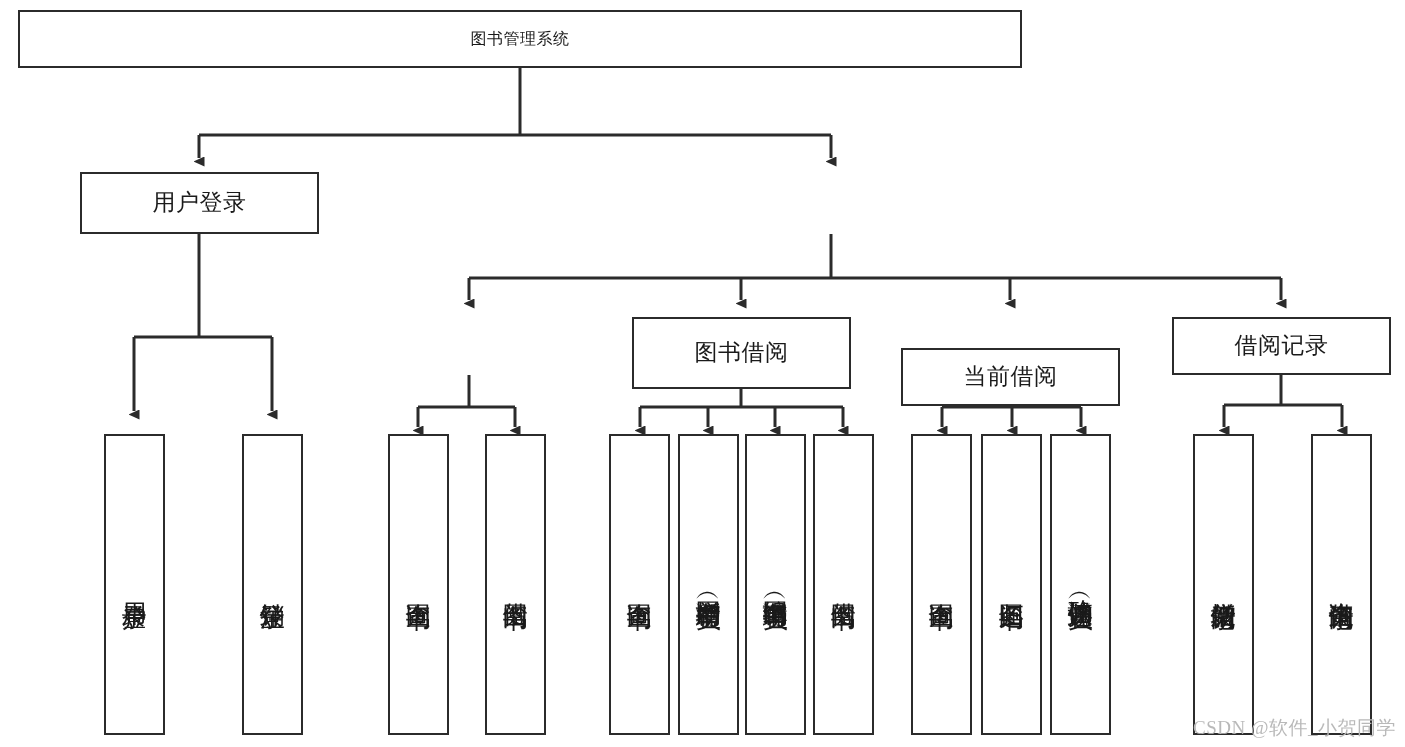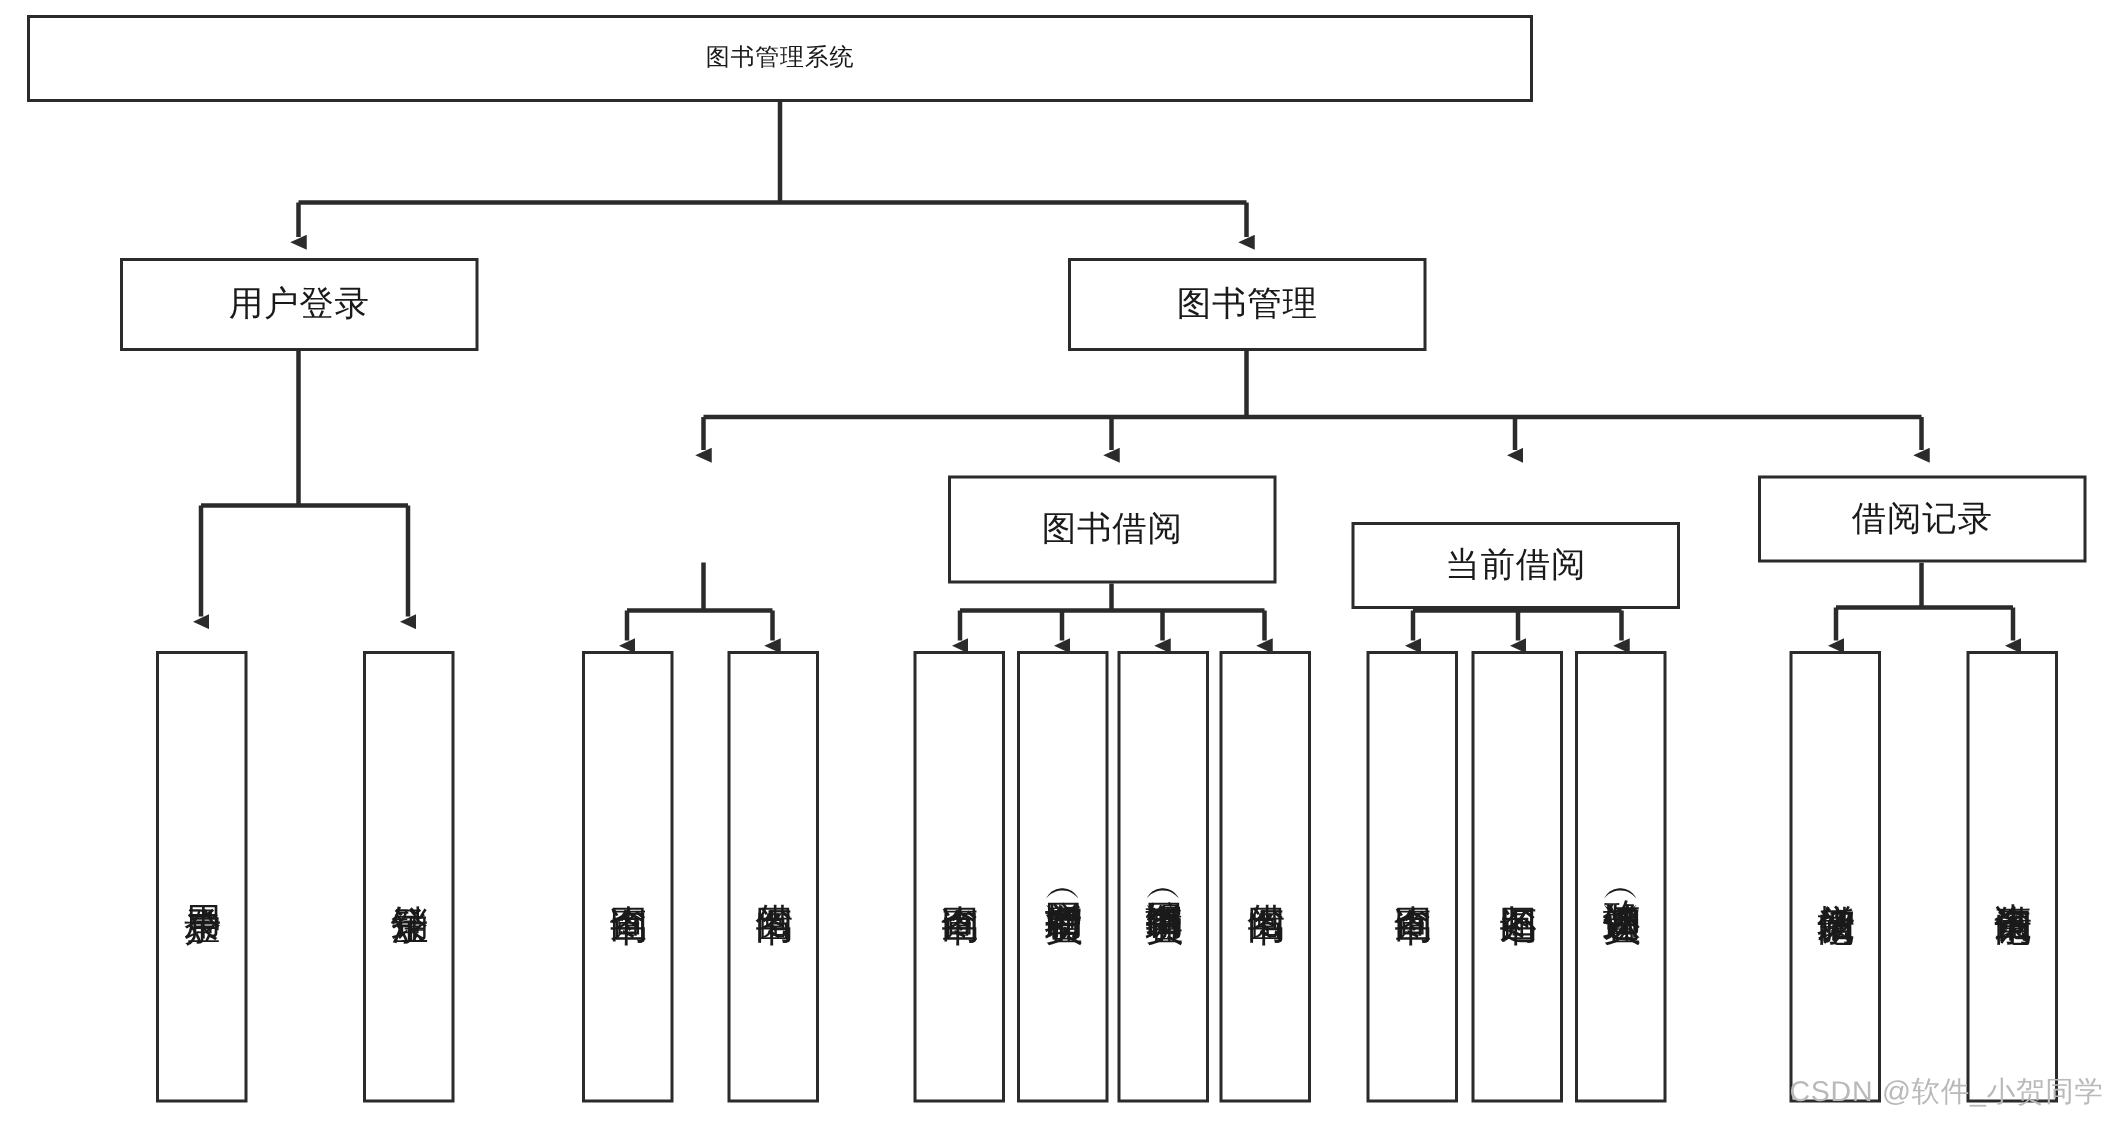--- a/index.html
+++ b/index.html
@@ -54,21 +54,21 @@
   .node.vert .vtext {
     writing-mode: vertical-rl;
     text-orientation: upright;
     display: block;
     white-space: nowrap;
   }
   .watermark {
     position: absolute;
     font-size: 19px;
     color: #b9b9b9;
-    font-family: Liberation Sans, sans-serif;
+    font-family: Liberation Serif, serif;
     white-space: nowrap;
     letter-spacing: 0.5px;
   }
 </style>
 </head>
 <body>
 
 <div id="canvas">
 
   <svg id="edges" viewBox="0 0 1405 747" xmlns="http://www.w3.org/2000/svg">
@@ -118,21 +118,20 @@
       <path d="M1224,405 L1342,405"></path>
       <path d="M1224,405 L1224,427" marker-end="url(#arrow)"></path>
       <path d="M1342,405 L1342,427" marker-end="url(#arrow)"></path>
     </g>
   </svg>
 
   <div class="node horiz root" style="left:18px; top:10px; width:1004px; height:58px;">图书管理系统</div>
 
   <div class="node horiz" style="left:80px; top:172px; width:239px; height:62px;">用户登录</div>
 
-  <div class="node horiz" style="left:712px; top:172px; width:239px; height:62px;">图书管理</div>
 
 
   <div class="node horiz" style="left:632px; top:317px; width:219px; height:72px;font-family:Liberation Serif, serif;">图书借阅</div>
 
   <div class="node horiz" style="left:901px; top:317px; width:219px; height:58px;margin-top:31px;">当前借阅</div>
 
   <div class="node horiz" style="left:1172px; top:317px; width:219px; height:58px;">借阅记录</div>
 
   <div class="node vert" style="left:104px; top:434px; width:61px; height:301px;">
     <span class="vtext">用户登录</span>

